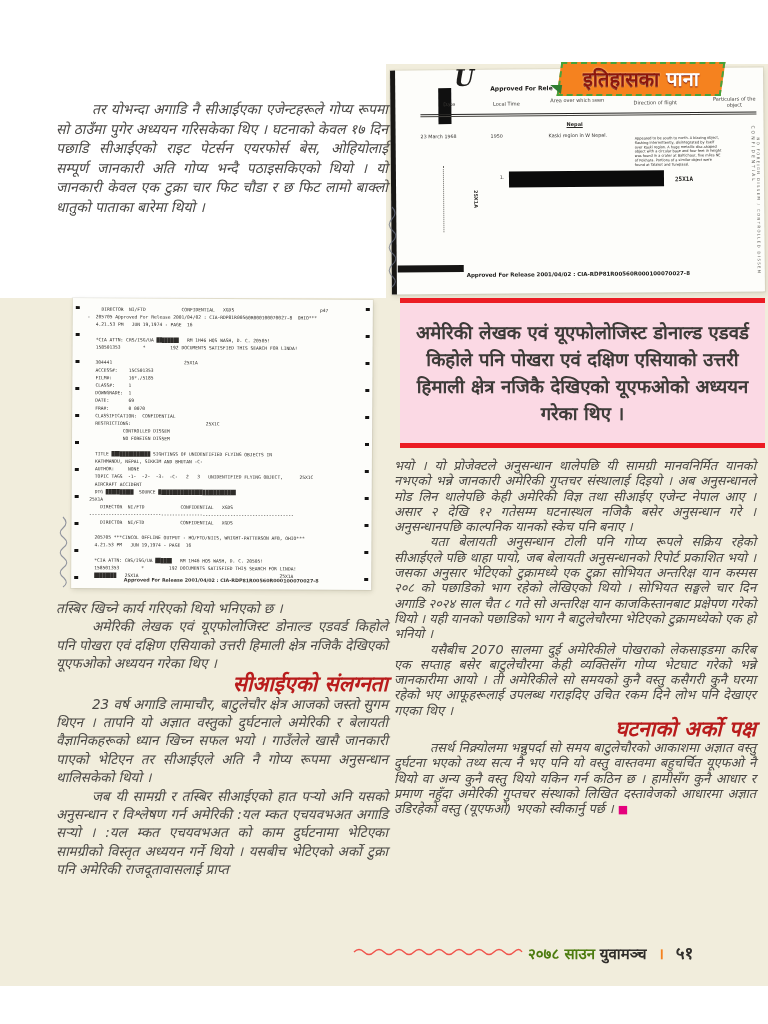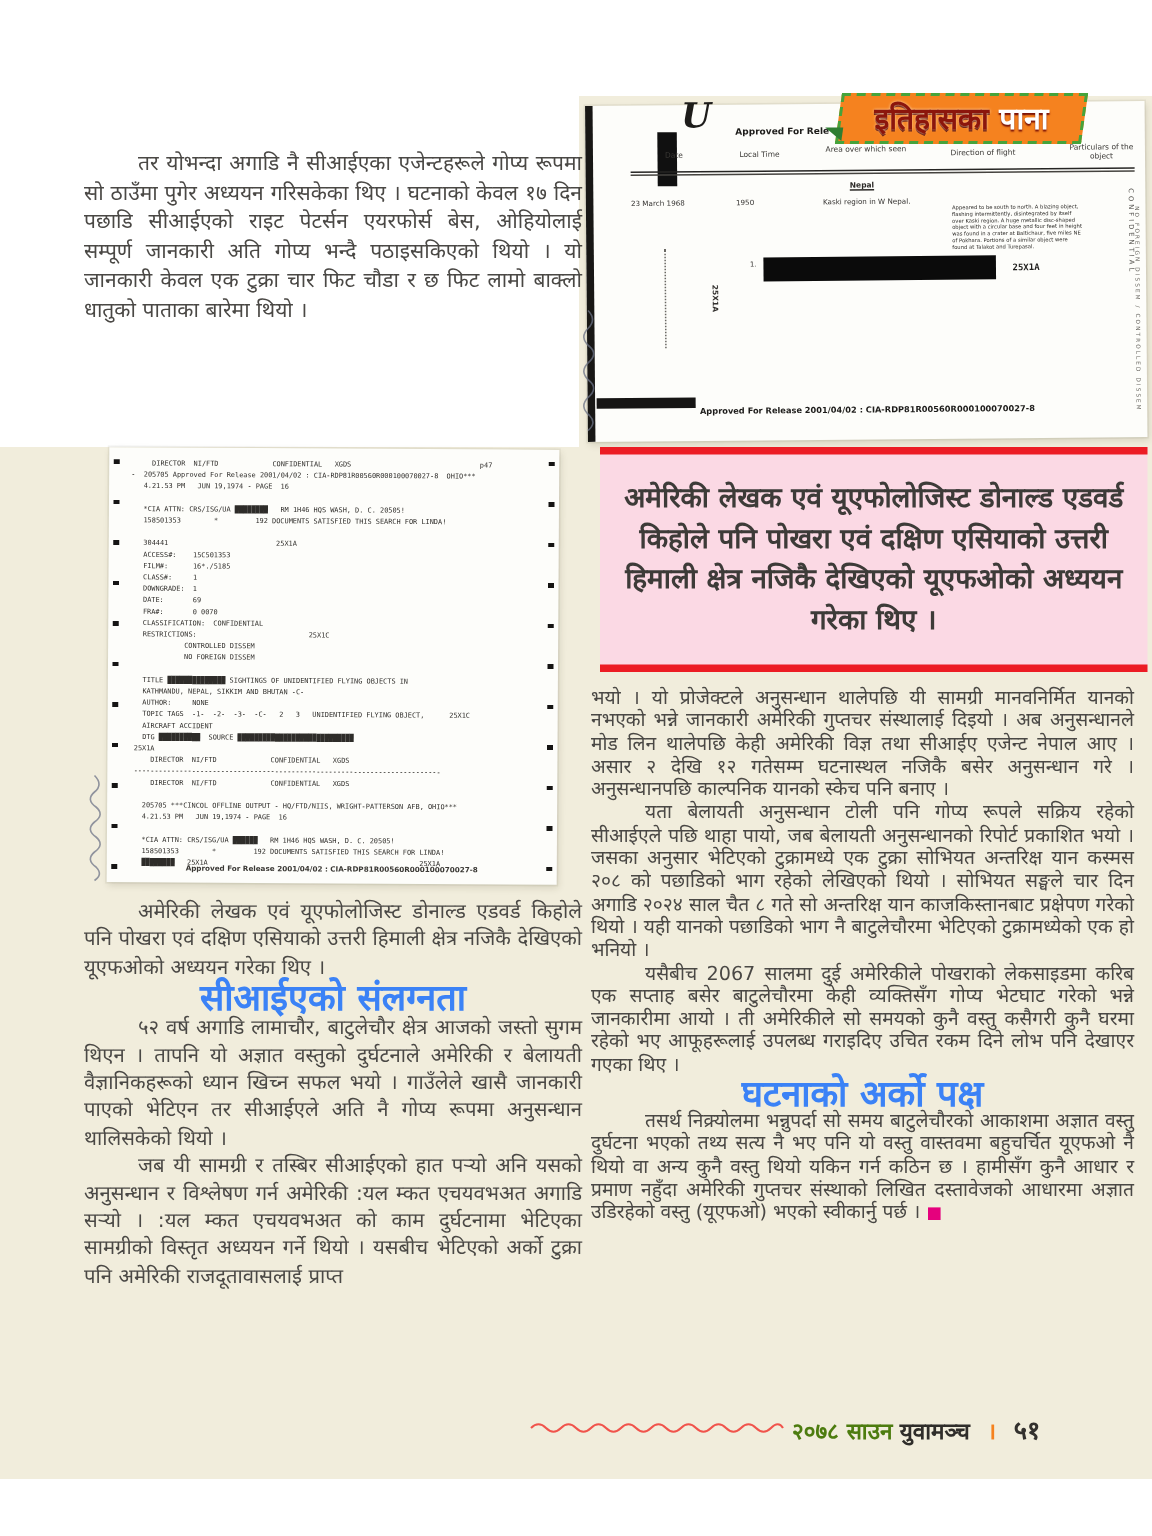--- a/index.html
+++ b/index.html
@@ -8,26 +8,26 @@
     font-family:"DejaVu Sans",sans-serif;
     background:#ffffff;
     -webkit-font-smoothing:antialiased;
   }
   .canvas{position:relative;width:768px;height:1024px;background:#ffffff;overflow:hidden;}
   .cream{position:absolute;left:0;top:64px;width:768px;height:922px;background:#f1eddc;}
   .white-notch{position:absolute;left:0;top:64px;width:386px;height:234px;background:#ffffff;}
 
   
   .copy{color:#4a4845;text-align:justify;}
-  .copy p{margin:0;}
+  .copy p{margin:0;font-style:italic;}
   .indent{text-indent:36px;}
   .leftcol-top{position:absolute;left:56px;top:100px;width:332px;font-size:14px;line-height:19.5px;}
   .leftcol-bottom{position:absolute;left:56px;top:599px;width:332px;font-size:13.5px;line-height:18.4px;}
   .rightcol{position:absolute;left:394px;top:458px;width:362px;font-size:12.8px;line-height:15.3px;}
-  .sec-heading{color:#3b82f6;font-weight:bold;font-size:24px;line-height:22px;margin:9px 0 4px 0;text-indent:0;text-align:center;}
+  .sec-heading{color:#b91c1c;font-weight:bold;font-size:21px;line-height:22px;margin:9px 0 4px 0;text-indent:0;text-align:right;}
   .end-square{color:#e5017d;font-size:11px;}
 
   
   .pinkbox{
     position:absolute;left:400px;top:298px;width:365px;height:150px;box-sizing:border-box;
     background:#fbd9e4;border-top:5px solid #ec1c24;border-bottom:5px solid #ec1c24;
     display:flex;align-items:center;justify-content:center;padding:6px 16px;
   }
   .pinkbox .quote{font-size:18.5px;line-height:27px;font-weight:bold;color:#3d3b38;text-align:center;}
 
@@ -191,34 +191,35 @@
     158501353        *         192 DOCUMENTS SATISFIED THIS SEARCH FOR LINDA!
     ████████   25X1A                                                   25X1A</pre>
     <div class="approved-bottom">Approved For Release 2001/04/02 : CIA-RDP81R00560R000100070027-8</div>
   </div>
 
   <svg class="handwriting" style="left:55px;top:515px;" width="16" height="76" viewBox="0 0 16 76">
     <path d="M8 2 q6 6 0 11 q-6 5 1 10 q6 5 -1 10 q-6 5 1 10 q6 5 -1 10 q-6 5 1 10 q5 5 -1 9" stroke="#707689" stroke-width="1.1" fill="none"></path>
   </svg>
 
   <div class="leftcol-bottom copy">
+    <p>तस्बिर खिच्ने कार्य गरिएको थियो भनिएको छ ।</p>
     <p class="indent">अमेरिकी लेखक एवं यूएफोलोजिस्ट डोनाल्ड एडवर्ड किहोले पनि पोखरा एवं दक्षिण एसियाको उत्तरी हिमाली क्षेत्र नजिकै देखिएको यूएफओको अध्ययन गरेका थिए ।</p>
     <p class="sec-heading">सीआईएको संलग्नता</p>
-    <p class="indent">५२ वर्ष अगाडि लामाचौर, बाटुलेचौर क्षेत्र आजको जस्तो सुगम थिएन । तापनि यो अज्ञात वस्तुको दुर्घटनाले अमेरिकी र बेलायती वैज्ञानिकहरूको ध्यान खिच्न सफल भयो । गाउँलेले खासै जानकारी पाएको भेटिएन तर सीआईएले अति नै गोप्य रूपमा अनुसन्धान थालिसकेको थियो ।</p>
+    <p class="indent">23 वर्ष अगाडि लामाचौर, बाटुलेचौर क्षेत्र आजको जस्तो सुगम थिएन । तापनि यो अज्ञात वस्तुको दुर्घटनाले अमेरिकी र बेलायती वैज्ञानिकहरूको ध्यान खिच्न सफल भयो । गाउँलेले खासै जानकारी पाएको भेटिएन तर सीआईएले अति नै गोप्य रूपमा अनुसन्धान थालिसकेको थियो ।</p>
     <p class="indent">जब यी सामग्री र तस्बिर सीआईएको हात पऱ्यो अनि यसको अनुसन्धान र विश्लेषण गर्न अमेरिकी :यल म्कत एचयवभअत अगाडि सऱ्यो । :यल म्कत एचयवभअत को काम दुर्घटनामा भेटिएका सामग्रीको विस्तृत अध्ययन गर्ने थियो । यसबीच भेटिएको अर्को टुक्रा पनि अमेरिकी राजदूतावासलाई प्राप्त</p>
   </div>
 
   <div class="pinkbox">
     <div class="quote">अमेरिकी लेखक एवं यूएफोलोजिस्ट डोनाल्ड एडवर्ड किहोले पनि पोखरा एवं दक्षिण एसियाको उत्तरी हिमाली क्षेत्र नजिकै देखिएको यूएफओको अध्ययन गरेका थिए ।</div>
   </div>
 
   <div class="rightcol copy">
     <p>भयो । यो प्रोजेक्टले अनुसन्धान थालेपछि यी सामग्री मानवनिर्मित यानको नभएको भन्ने जानकारी अमेरिकी गुप्तचर संस्थालाई दिइयो । अब अनुसन्धानले मोड लिन थालेपछि केही अमेरिकी विज्ञ तथा सीआईए एजेन्ट नेपाल आए । असार २ देखि १२ गतेसम्म घटनास्थल नजिकै बसेर अनुसन्धान गरे । अनुसन्धानपछि काल्पनिक यानको स्केच पनि बनाए ।</p>
     <p class="indent">यता बेलायती अनुसन्धान टोली पनि गोप्य रूपले सक्रिय रहेको सीआईएले पछि थाहा पायो, जब बेलायती अनुसन्धानको रिपोर्ट प्रकाशित भयो । जसका अनुसार भेटिएको टुक्रामध्ये एक टुक्रा सोभियत अन्तरिक्ष यान कस्मस २०८ को पछाडिको भाग रहेको लेखिएको थियो । सोभियत सङ्घले चार दिन अगाडि २०२४ साल चैत ८ गते सो अन्तरिक्ष यान काजकिस्तानबाट प्रक्षेपण गरेको थियो । यही यानको पछाडिको भाग नै बाटुलेचौरमा भेटिएको टुक्रामध्येको एक हो भनियो ।</p>
-    <p class="indent">यसैबीच 2067 सालमा दुई अमेरिकीले पोखराको लेकसाइडमा करिब एक सप्ताह बसेर बाटुलेचौरमा केही व्यक्तिसँग गोप्य भेटघाट गरेको भन्ने जानकारीमा आयो । ती अमेरिकीले सो समयको कुनै वस्तु कसैगरी कुनै घरमा रहेको भए आफूहरूलाई उपलब्ध गराइदिए उचित रकम दिने लोभ पनि देखाएर गएका थिए ।</p>
+    <p class="indent">यसैबीच 2070 सालमा दुई अमेरिकीले पोखराको लेकसाइडमा करिब एक सप्ताह बसेर बाटुलेचौरमा केही व्यक्तिसँग गोप्य भेटघाट गरेको भन्ने जानकारीमा आयो । ती अमेरिकीले सो समयको कुनै वस्तु कसैगरी कुनै घरमा रहेको भए आफूहरूलाई उपलब्ध गराइदिए उचित रकम दिने लोभ पनि देखाएर गएका थिए ।</p>
     <p class="sec-heading">घटनाको अर्को पक्ष</p>
     <p class="indent"><span>तसर्थ निक्र्योलमा भन्नुपर्दा सो समय बाटुलेचौरको आकाशमा अज्ञात वस्तु दुर्घटना भएको तथ्य सत्य नै भए पनि यो वस्तु वास्तवमा बहुचर्चित यूएफओ नै थियो वा अन्य कुनै वस्तु थियो यकिन गर्न कठिन छ । हामीसँग कुनै आधार र प्रमाण नहुँदा अमेरिकी गुप्तचर संस्थाको लिखित दस्तावेजको आधारमा अज्ञात उडिरहेको वस्तु (यूएफओ) भएको स्वीकार्नु पर्छ ।</span>
       <span class="end-square">■</span></p>
   </div>
 
   <svg class="wavy" width="172" height="10" viewBox="0 0 172 10">
     <path d="M2 5 Q7 0 12 5 T22 5 T32 5 T42 5 T52 5 T62 5 T72 5 T82 5 T92 5 T102 5 T112 5 T122 5 T132 5 T142 5 T152 5 T162 5 T170 5" stroke="#f0544c" stroke-width="1.4" fill="none"></path>
   </svg>
   <div class="footer-text">
     <span class="issue">२०७८ साउन</span>

